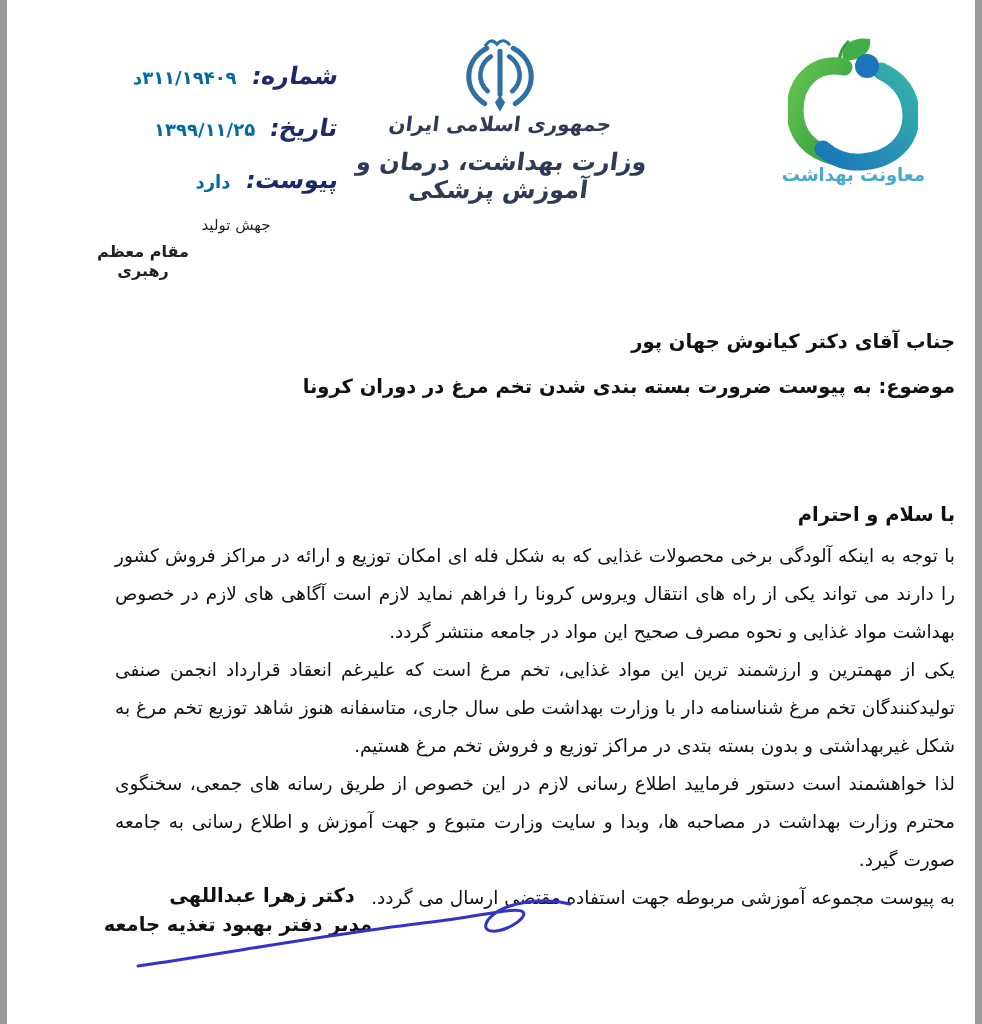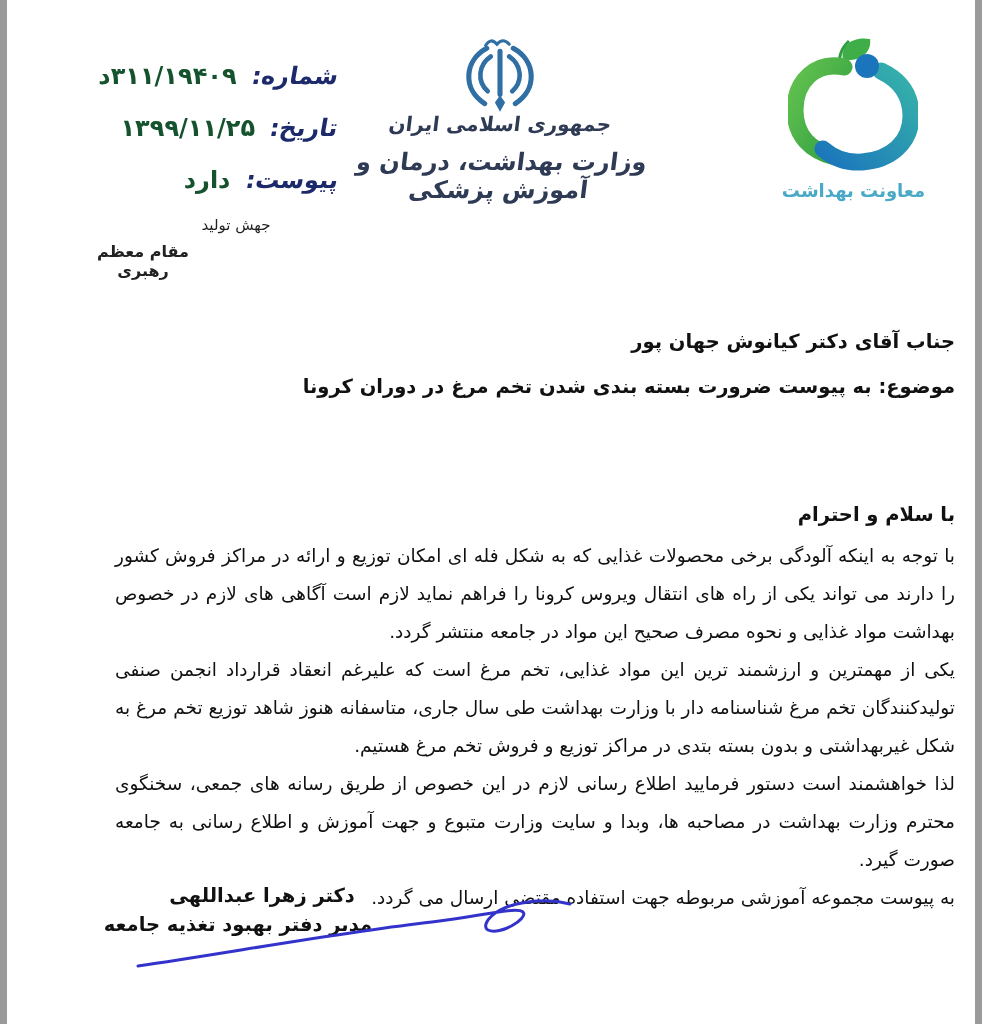--- a/index.html
+++ b/index.html
@@ -21,21 +21,21 @@
     position: absolute; top: 58px; left: 88px; width: 250px;
     direction: rtl; text-align: right;
   }
   .meta-row { margin-bottom: 13px; white-space: nowrap; line-height: 36px; }
   .meta-label {
     display: inline-block;
     font-size: 24px; font-weight: bold; color: #1c2a6b;
     transform: skewX(-10deg);
   }
   .meta-value {
-    font-size: 24px; font-weight: bold; color: #14532d;
+    font-size: 18px; font-weight: bold; color: #0369a1;
     margin-right: 10px;
   }
 
   
   .slogan-line1 {
     position: absolute; top: 216px; left: 196px; width: 80px;
     font-size: 15px; text-align: center; direction: rtl; color: #222;
   }
   .slogan-line2 {
     position: absolute; top: 242px; left: 88px; width: 110px;
@@ -53,21 +53,21 @@
   .header-ministry {
     position: absolute; top: 148px; left: 320px; width: 360px;
     text-align: center; direction: rtl;
     font-size: 24px; font-weight: bold; color: #2f3b55;
     transform: skewX(-7deg);
   }
 
   
   .logo { position: absolute; top: 36px; left: 788px; width: 130px; height: 142px; }
   .logo-caption {
-    position: absolute; top: 180px; left: 766px; width: 175px;
+    position: absolute; top: 164px; left: 766px; width: 175px;
     text-align: center; direction: rtl;
     font-size: 18px; font-weight: bold; color: #4aa9c7;
   }
 
   
   .recipient-block {
     position: absolute; top: 330px; right: 27px; left: 115px;
     direction: rtl; text-align: right;
   }
   .recipient-block .line {

